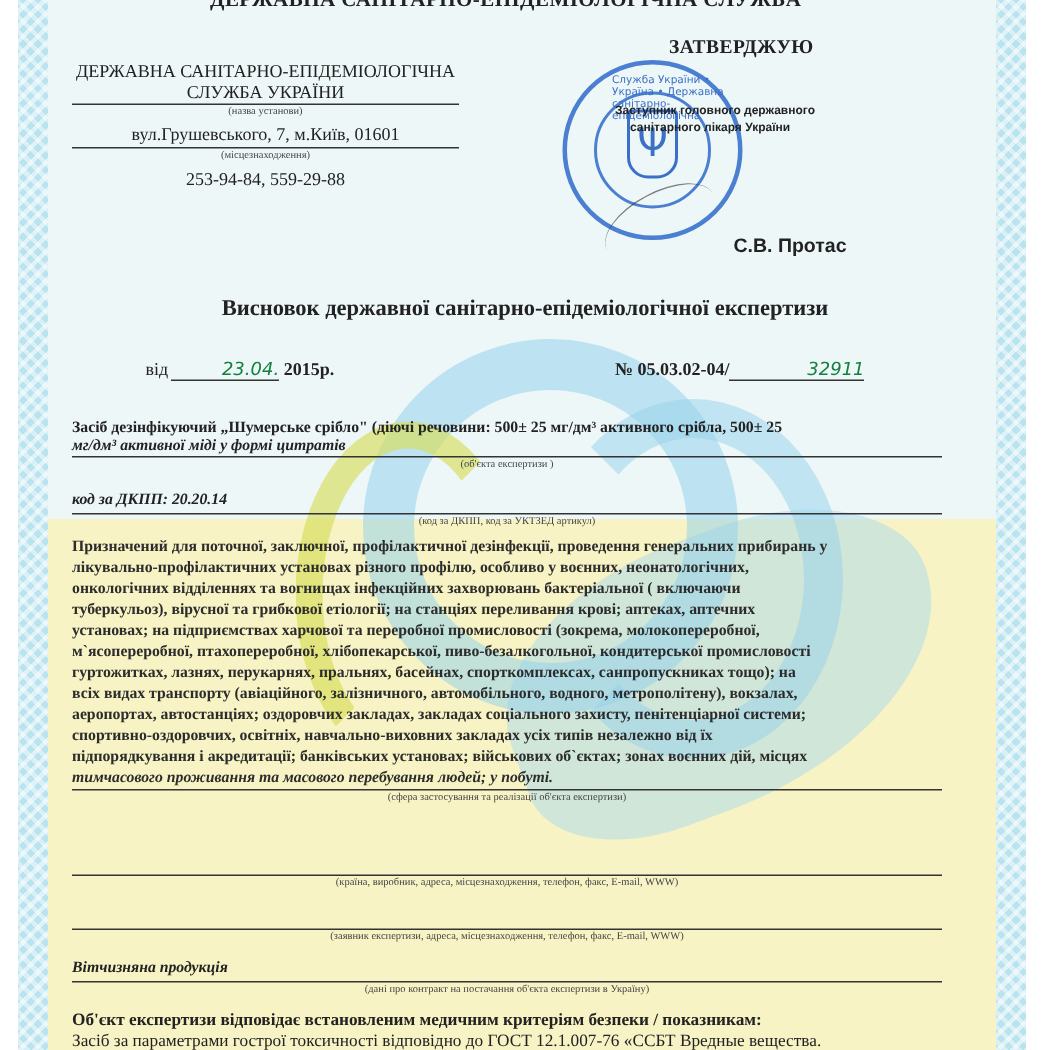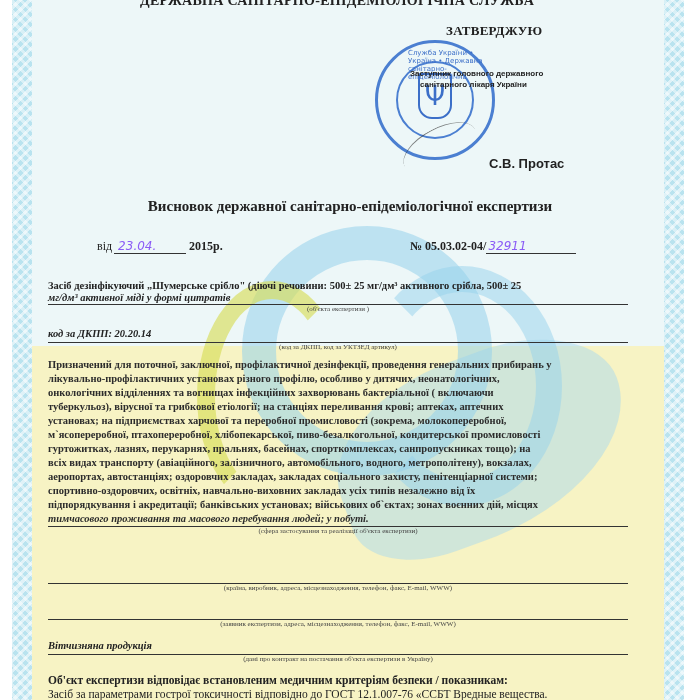--- a/index.html
+++ b/index.html
@@ -41,21 +41,21 @@
   .stamp-text { position: absolute; font-family: "DejaVu Sans", sans-serif; font-size: 7px; color: #3c6fc8; }
   .trident { position: absolute; left: 40px; top: 30px; width: 34px; height: 46px; border: 2px solid #3c6fc8; border-radius: 3px 3px 14px 14px; color: #3c6fc8; font-size: 26px; text-align: center; line-height: 42px; font-family: "DejaVu Sans", sans-serif; }
   .deputy-title { position: absolute; left: 410px; top: 68px; font-family: "Liberation Sans", sans-serif; font-size: 8px; font-weight: bold; line-height: 11px; text-align: left; color: #222; }
   .signature { position: absolute; left: 400px; top: 128px; width: 80px; height: 40px; border-top: 1.5px solid #333; border-radius: 50%; transform: rotate(-28deg); opacity: 0.6; }
   .signer { position: absolute; left: 489px; top: 156px; font-family: "Liberation Sans", sans-serif; font-size: 13px; font-weight: bold; text-align: center; }
 
   .doc-title { position: absolute; left: 0; width: 700px; top: 198px; text-align: center; font-weight: bold; font-size: 15px; }
 
   .date-row { position: absolute; left: 97px; top: 239px; font-size: 12px; font-weight: bold; display: flex; align-items: baseline; }
   .date-label { font-weight: normal; margin-right: 2px; }
-  .handwrite { font-family: "DejaVu Sans", sans-serif; font-style: italic; font-weight: normal; color: #8b5cf6; font-size: 12px; }
+  .handwrite { font-family: "DejaVu Sans", sans-serif; font-style: italic; font-weight: normal; color: #15803d; font-size: 12px; text-align: right; }
   .date-field { display: inline-block; width: 72px; border-bottom: 1px solid #333; padding-left: 4px; }
   .number-row { position: absolute; left: 410px; top: 239px; font-size: 12px; font-weight: bold; display: flex; align-items: baseline; }
   .number-field { display: inline-block; width: 90px; border-bottom: 1px solid #333; padding-left: 2px; }
 
   .section { position: absolute; left: 48px; width: 580px; }
   .bold-text { font-weight: bold; font-size: 10.5px; line-height: 12px; }
   .rule { border-bottom: 1px solid #333; font-style: italic; }
 
   .object-block { top: 280px; }
   .code-block { top: 328px; }
@@ -80,20 +80,28 @@
     <div class="watermark-circle wm2"></div>
     <div class="watermark-circle wm3"></div>
   </div>
   <div class="border-right"></div>
 </div>
 
 <div class="content">
 
   <div class="top-heading">ДЕРЖАВНА САНІТАРНО-ЕПІДЕМІОЛОГІЧНА СЛУЖБА</div>
 
+  <div class="org-block">
+    <div class="org-name">ДЕРЖАВНА САНІТАРНО-ЕПІДЕМІОЛОГІЧНА</div>
+    <div class="org-name org-line">СЛУЖБА УКРАЇНИ</div>
+    <div class="caption">(назва установи)</div>
+    <div class="org-address org-line">вул.Грушевського, 7,  м.Київ, 01601</div>
+    <div class="caption">(місцезнаходження)</div>
+    <div class="org-phone">253-94-84, 559-29-88</div>
+  </div>
 
   <div class="approve">ЗАТВЕРДЖУЮ</div>
 
   <div class="stamp">
     <div class="stamp-inner"></div>
     <span class="stamp-text" style="left:30px; top:6px;">Служба України • Україна • Державна санітарно-епідеміологічна</span>
     <div class="trident">Ψ</div>
   </div>
   <div class="deputy-title">
     <div>Заступник головного державного</div>
@@ -120,21 +128,21 @@
     <div class="caption">(об'єкта експертизи )</div>
   </div>
 
   <div class="section code-block">
     <div class="bold-text rule" style="padding-bottom:2px;">код за ДКПП: 20.20.14</div>
     <div class="caption">(код за ДКПП, код за УКТЗЕД артикул)</div>
   </div>
 
   <div class="section scope-block">
     <div class="scope-text">Призначений для поточної, заключної, профілактичної дезінфекції, проведення генеральних прибирань у</div>
-    <div class="scope-text">лікувально-профілактичних установах різного профілю, особливо у дитячих, неонатологічних,</div>
+    <div class="scope-text">лікувально-профілактичних установах різного профілю, особливо у воєнних, неонатологічних,</div>
     <div class="scope-text">онкологічних відділеннях та вогнищах інфекційних захворювань бактеріальної ( включаючи</div>
     <div class="scope-text">туберкульоз), вірусної та грибкової етіології; на станціях переливання крові; аптеках, аптечних</div>
     <div class="scope-text">установах; на підприємствах харчової та переробної промисловості (зокрема, молокопереробної,</div>
     <div class="scope-text">м`ясопереробної, птахопереробної, хлібопекарської, пиво-безалкогольної, кондитерської промисловості</div>
     <div class="scope-text">гуртожитках, лазнях, перукарнях, пральнях, басейнах, спорткомплексах, санпропускниках тощо); на</div>
     <div class="scope-text">всіх видах транспорту (авіаційного, залізничного, автомобільного, водного, метрополітену), вокзалах,</div>
     <div class="scope-text">аеропортах, автостанціях; оздоровчих закладах, закладах соціального захисту, пенітенціарної системи;</div>
     <div class="scope-text">спортивно-оздоровчих, освітніх, навчально-виховних закладах усіх типів незалежно від їх</div>
     <div class="scope-text">підпорядкування і акредитації; банківських установах; військових об`єктах; зонах воєнних дій, місцях</div>
     <div class="scope-text rule">тимчасового проживання та масового перебування людей; у побуті.</div>

